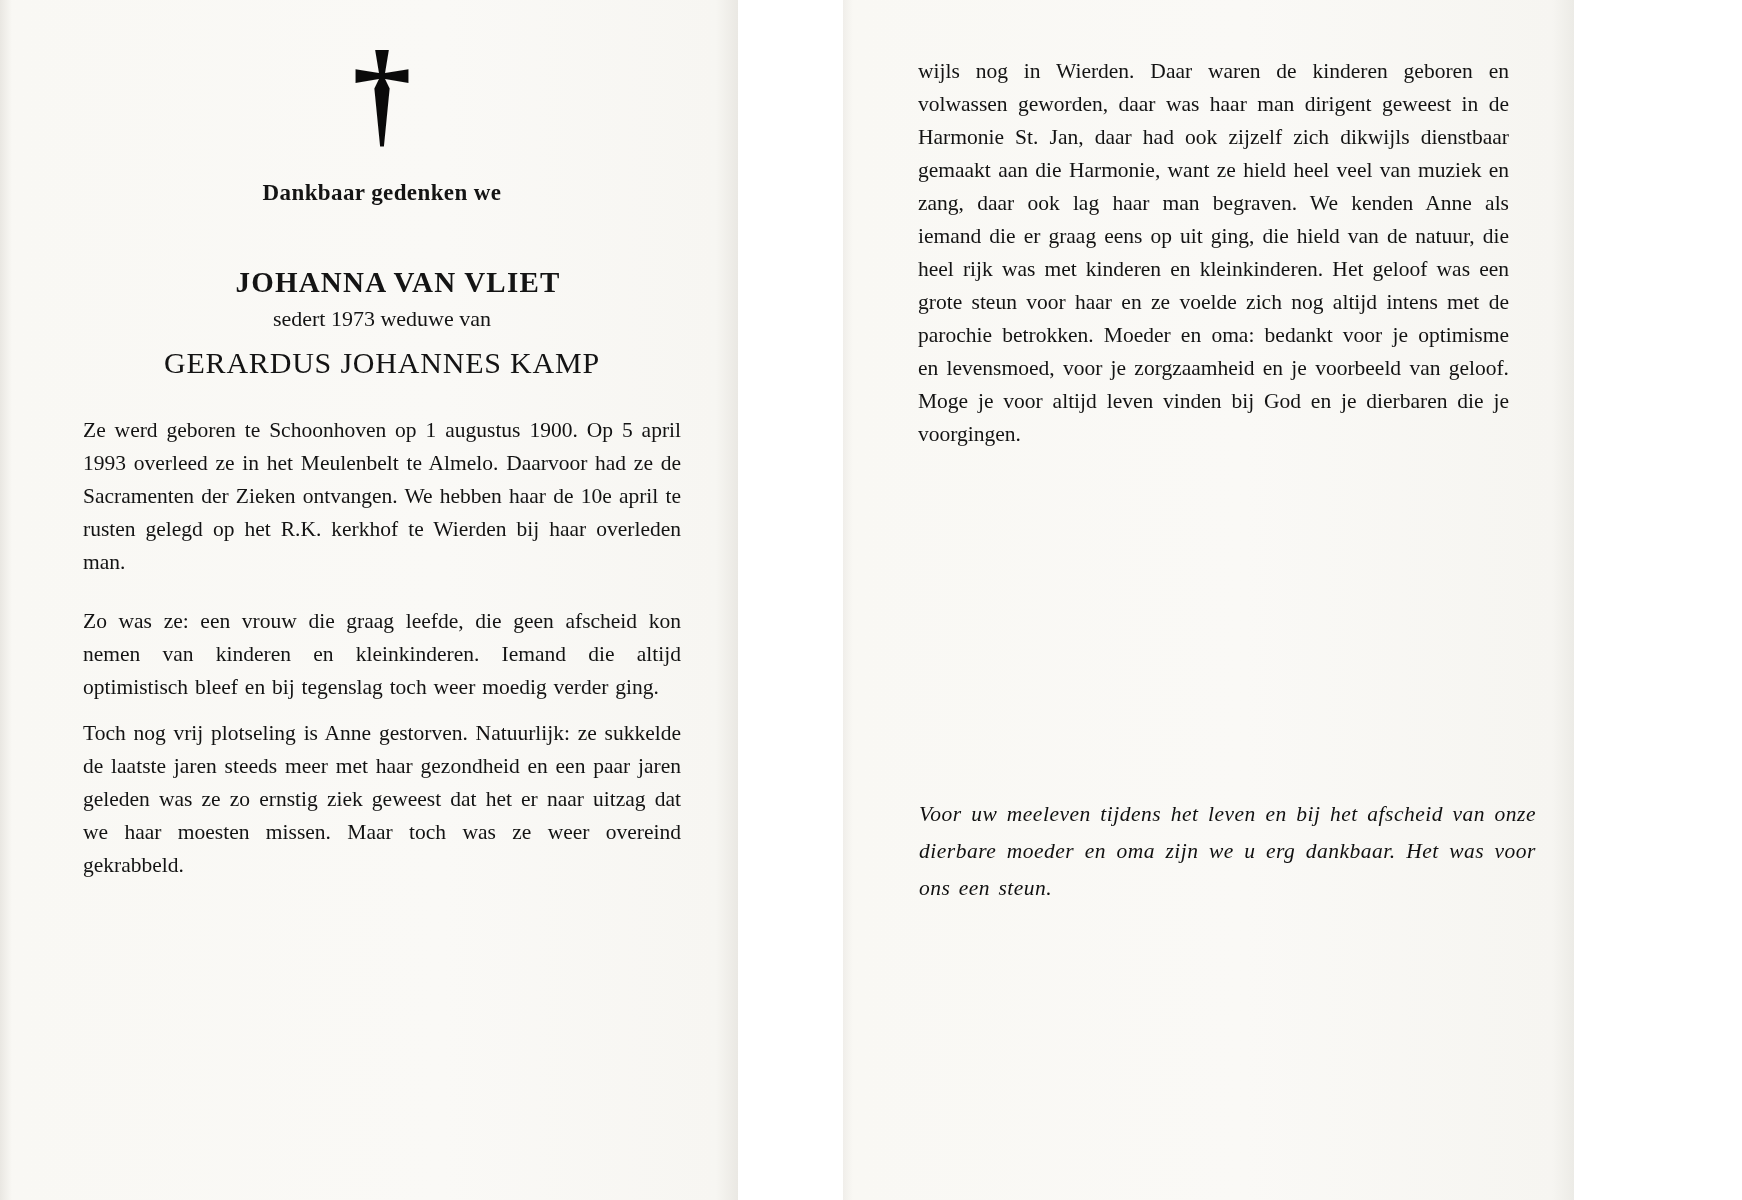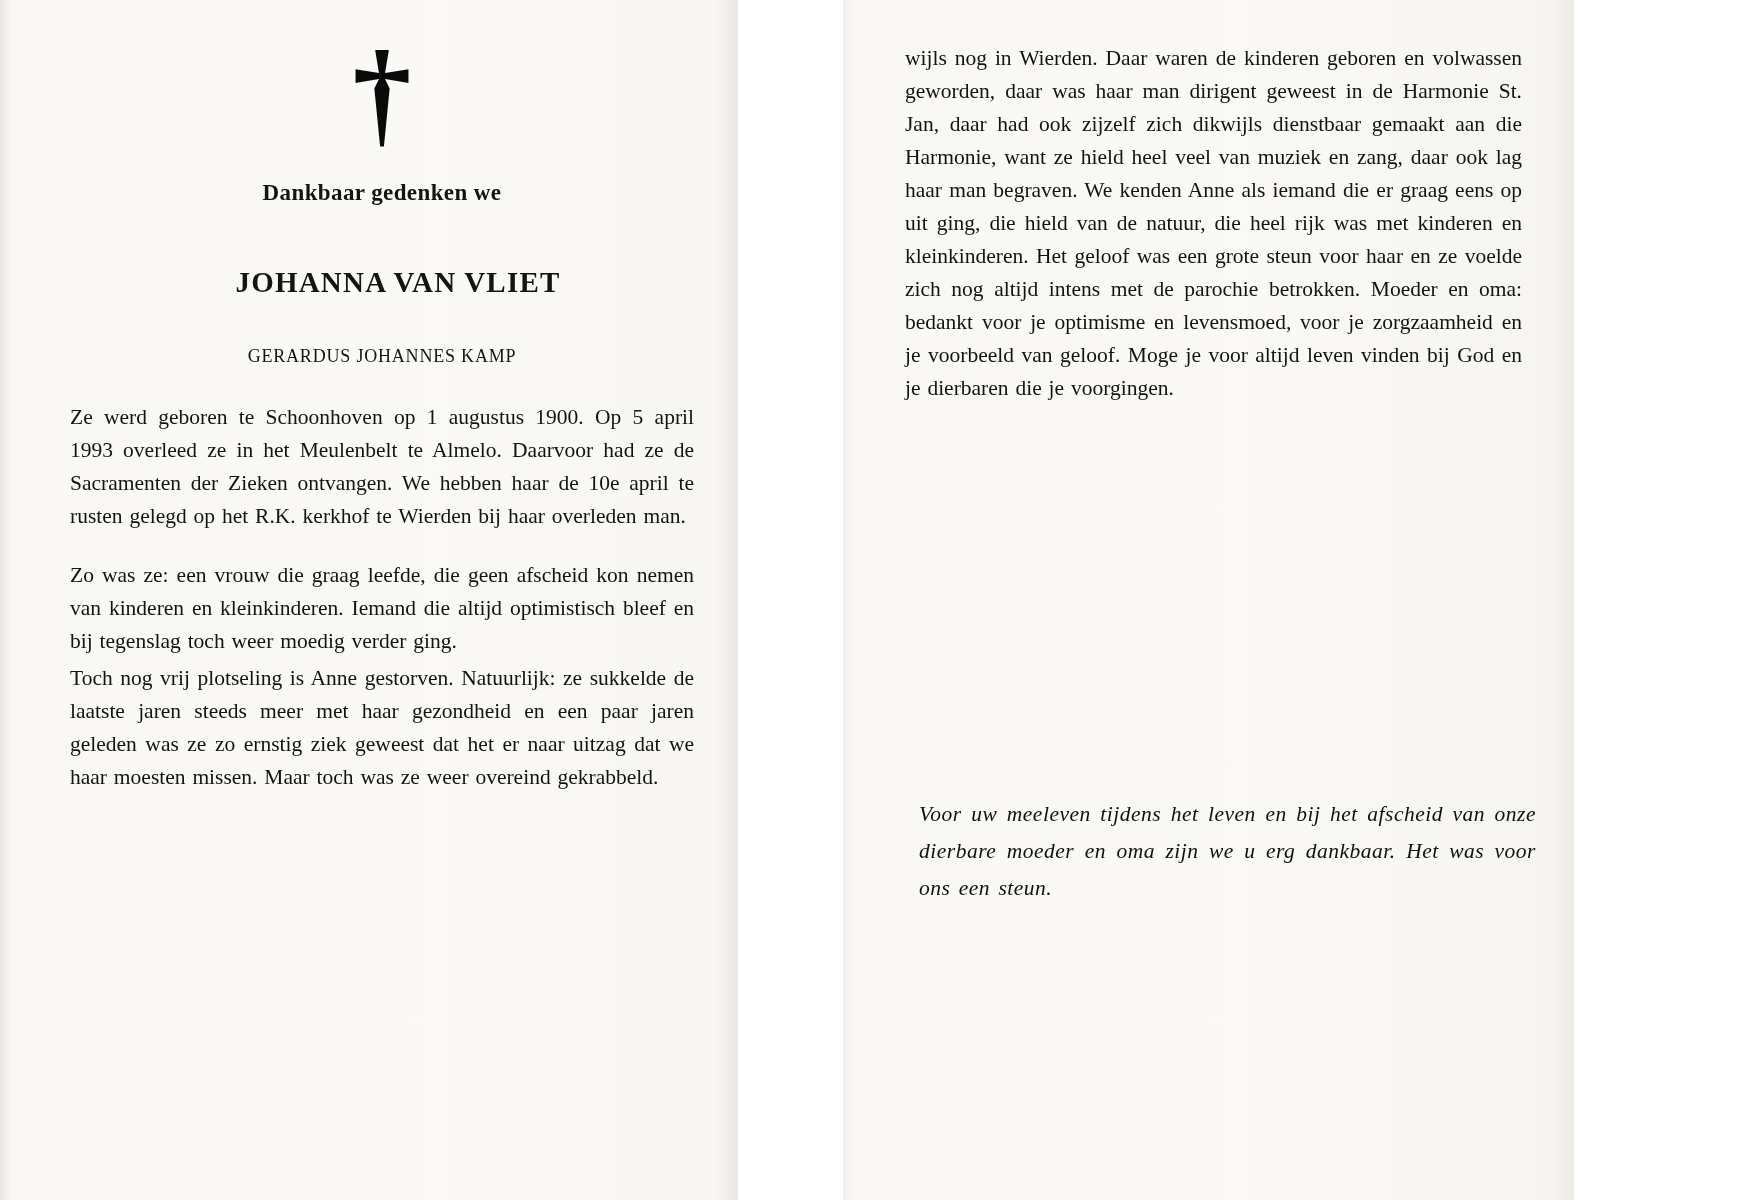--- a/index.html
+++ b/index.html
@@ -71,32 +71,32 @@
     width: 624px;
     text-align: center;
     font-size: 22px;
   }
   .husband-name {
     position: absolute;
     top: 346px;
     left: 70px;
     width: 624px;
     text-align: center;
-    font-size: 18px;
+    font-size: 30px;
     letter-spacing: 0.8px;
   }
   .left-body {
     position: absolute;
     top: 401px;
     left: 70px;
     width: 624px;
     font-family: Liberation Serif, serif;
   }
   .body-par {
-    margin: 0;
+    margin: 13px;
     font-size: 21.5px;
     line-height: 33px;
     text-align: justify;
     word-spacing: 1.5px;
     color: #131313;
   }
   .gap-large { margin-bottom: 26px; }
   .gap-small { margin-bottom: 6px; }
   .gap-tiny  { margin-bottom: 4px; }
   
@@ -137,20 +137,21 @@
 
 <div class="canvas">
 
   <section class="page page-left">
     <div class="cross">†</div>
 
     <div class="intro">Dankbaar gedenken we</div>
 
     <h1 class="deceased-name">JOHANNA VAN VLIET</h1>
 
+    <div class="widow-line">sedert 1973 weduwe van</div>
 
     <div class="husband-name">GERARDUS JOHANNES KAMP</div>
 
     <div class="left-body">
       <p class="body-par gap-large">Ze werd geboren te Schoonhoven op 1 augustus 1900. Op 5 april 1993 overleed ze in het Meulenbelt te Almelo. Daarvoor had ze de Sacramenten der Zieken ontvangen. We hebben haar de 10e april te rusten gelegd op het R.K. kerkhof te Wierden bij haar overleden man.</p>
       <p class="body-par gap-tiny">Zo was ze: een vrouw die graag leefde, die geen afscheid kon nemen van kinderen en kleinkinderen. Iemand die altijd optimistisch bleef en bij tegenslag toch weer moedig verder ging.</p>
       <p class="body-par gap-small">Toch nog vrij plotseling is Anne gestorven. Natuurlijk: ze sukkelde de laatste jaren steeds meer met haar gezondheid en een paar jaren geleden was ze zo ernstig ziek geweest dat het er naar uitzag dat we haar moesten missen. Maar toch was ze weer overeind gekrabbeld.</p>
     </div>
   </section>
 

